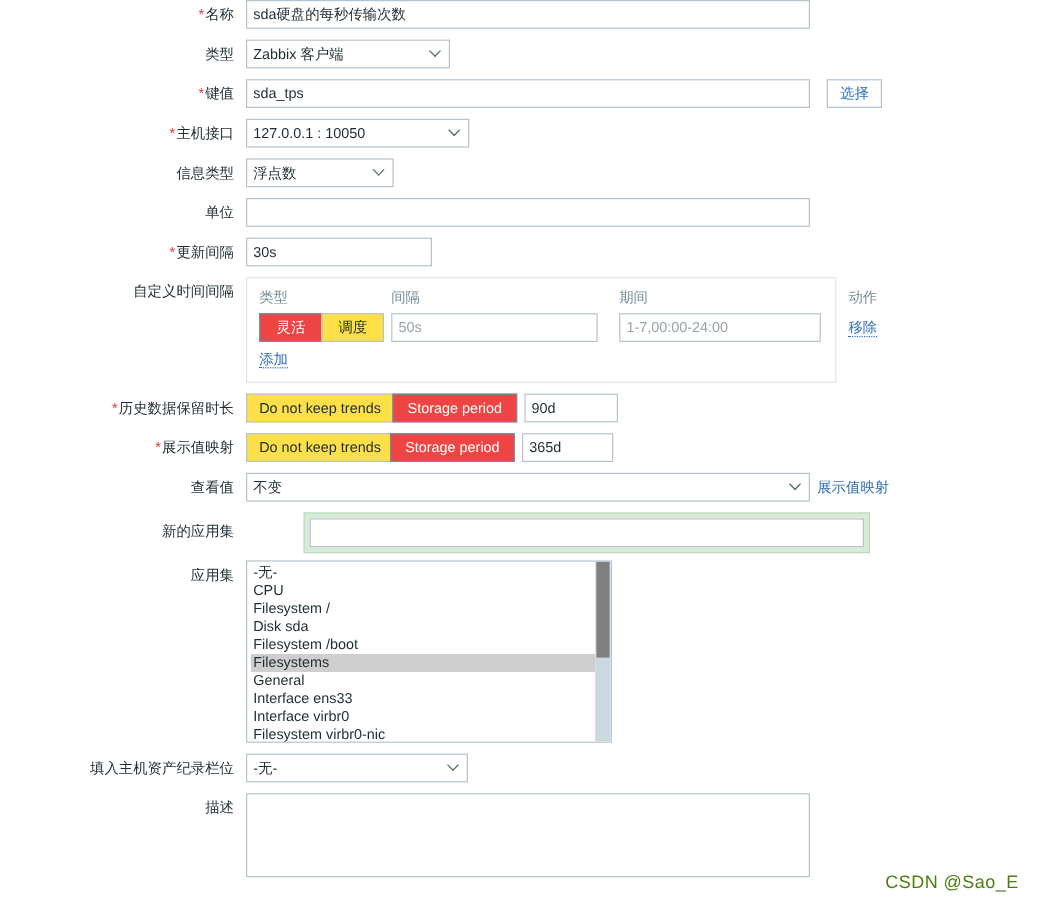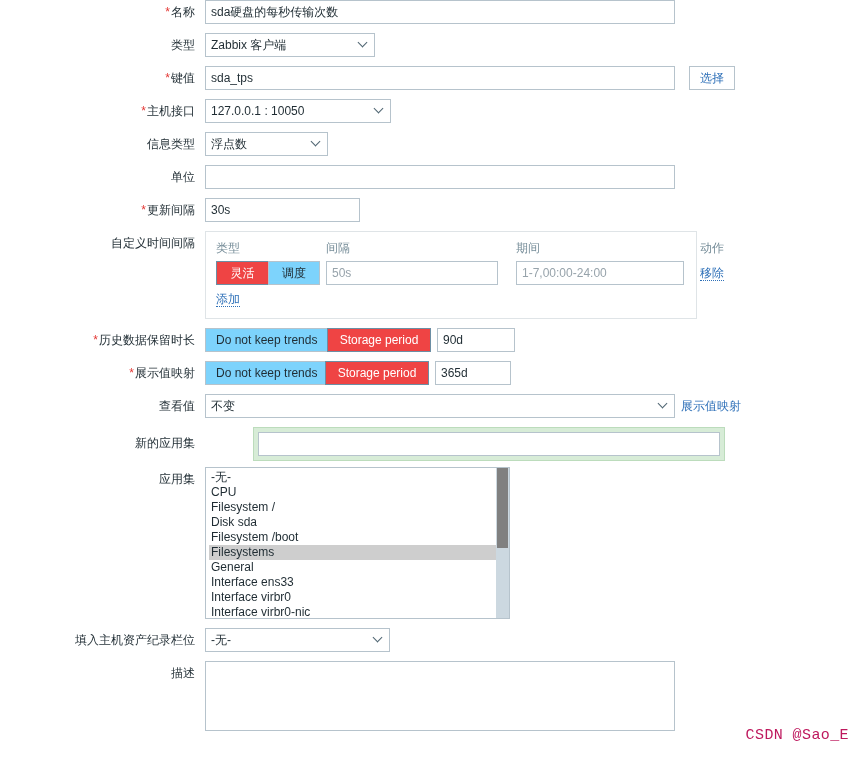--- a/index.html
+++ b/index.html
@@ -111,21 +111,21 @@
   }
 
   
   .seg { display: inline-flex; }
   .seg .segbtn {
     box-sizing: border-box;
     height: 24px;
     padding: 0 10px;
     border: 1px solid #b6c3cc;
     border-right-width: 0;
-    background: #7dd3fc;
+    background: #fde047;
     color: #1f2c33;
     font-size: 12px;
     line-height: 22px;
     text-align: center;
     cursor: pointer;
     white-space: nowrap;
   }
   .seg .segbtn:last-child { border-right-width: 1px; }
   .seg .segbtn.on {
     background: #ef4444;
@@ -148,21 +148,21 @@
     margin-bottom: 4px;
   }
   .panel-row {
     display: flex;
     align-items: center;
     margin-bottom: 6px;
   }
   .c-type  { width: 110px; min-width: 110px; }
   .c-int   { width: 190px; min-width: 190px; }
   .c-per   { width: 177px; min-width: 177px; }
-  .c-act   { width: 38px;  min-width: 38px; text-align: center; }
+  .c-act   { width: 38px;  min-width: 38px; text-align: right; }
 
   a.lnk {
     color: #2e70b8;
     text-decoration: none;
     border-bottom: 1px dotted #2e70b8;
     font-size: 12px;
     cursor: pointer;
   }
   a.lnk.plain { border-bottom: none; }
 
@@ -226,24 +226,24 @@
     color: #1f2c33;
     padding: 4px 5px;
     resize: none;
     outline: none;
   }
 
   .watermark {
     position: absolute;
     right: 16px;
     bottom: 13px;
-    color: #be185d;
+    color: #4d7c0f;
     font-size: 15px;
     letter-spacing: .4px;
-    font-family: Liberation Mono, monospace;
+    font-family: Liberation Sans, sans-serif;
     user-select: none;
   }
   .vmlink { margin-left: 6px; }
 </style>
 </head>
 <body>
 
 <div class="form">
 
   <div class="row">
@@ -414,21 +414,21 @@
         <div class="listinner">
           <div class="listopt">-无-</div>
           <div class="listopt">CPU</div>
           <div class="listopt">Filesystem /</div>
           <div class="listopt">Disk sda</div>
           <div class="listopt">Filesystem /boot</div>
           <div class="listopt sel">Filesystems</div>
           <div class="listopt">General</div>
           <div class="listopt">Interface ens33</div>
           <div class="listopt">Interface virbr0</div>
-          <div class="listopt">Interface virbr0-nic</div>
+          <div class="listopt">Filesystem virbr0-nic</div>
         </div>
         <div class="sbar">
           <div class="sthumb"></div>
         </div>
       </div>
     </div>
   </div>
 
   <div class="row" style="margin-top:8px;">
     <div class="label">

